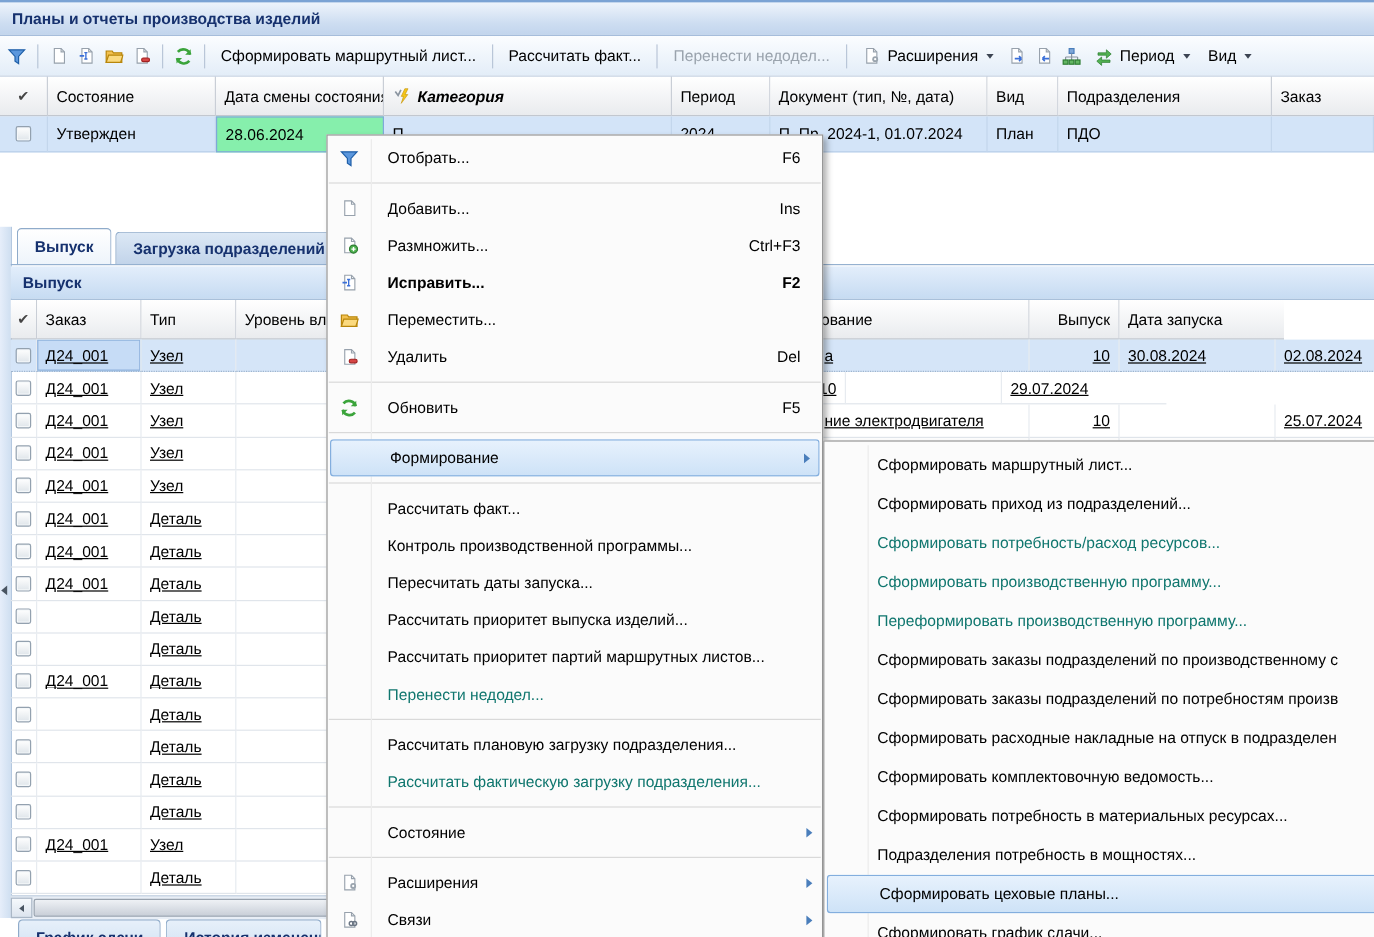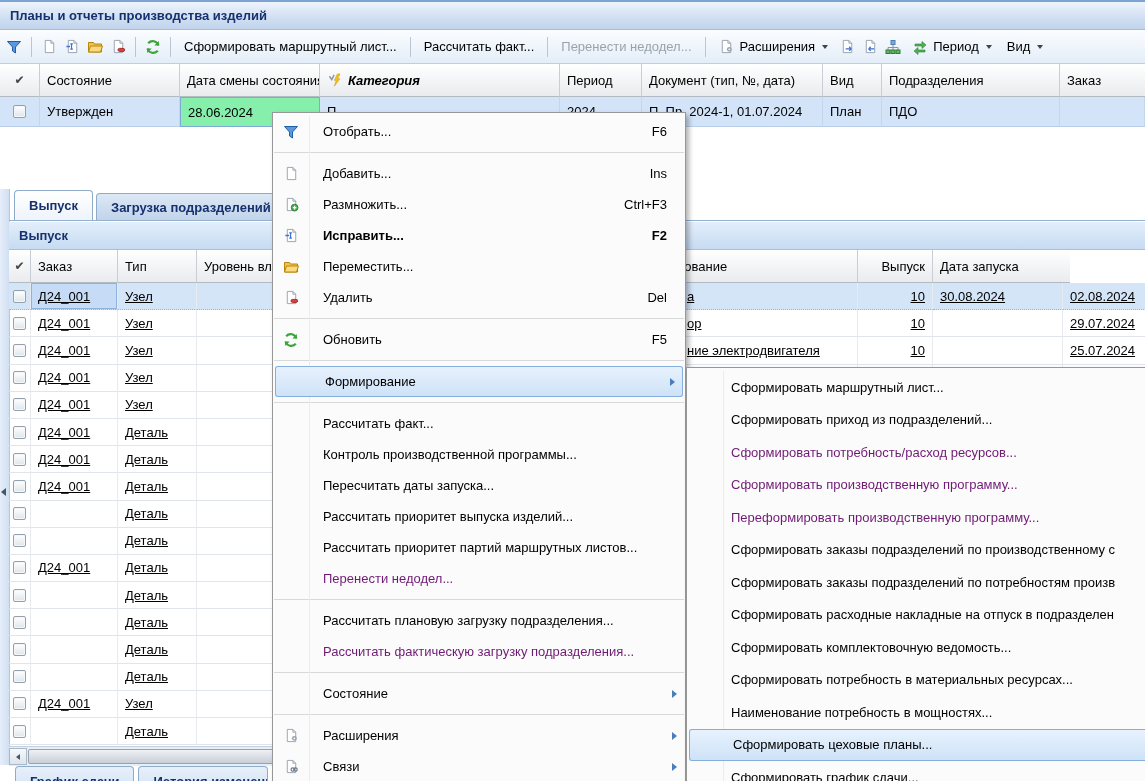--- a/index.html
+++ b/index.html
@@ -75,21 +75,21 @@
   .cmenu{left:272px;top:112px;width:414px;height:720px;}
   .smenu{left:686px;top:367px;width:562px;height:460px;}
   .menu .iline{position:absolute;left:36px;top:3px;bottom:3px;width:1px;background:#ececec;}
   .mi{position:relative;height:31px;display:flex;align-items:center;box-sizing:border-box;padding-right:10px;}
   .smenu .mi{height:32.5px;}
   .mi .mico{position:absolute;left:9px;width:18px;display:flex;justify-content:center;}
   .mi .mlabel{margin-left:50px;white-space:nowrap;overflow:hidden;}
   .smenu .mi .mlabel{margin-left:44px;}
   .mi .mshort{margin-left:auto;padding-right:8px;white-space:nowrap;}
   .mi.bold .mlabel,.mi.bold .mshort{font-weight:bold;}
-  .mi.dis .mlabel{color:#701a75;}
+  .mi.dis .mlabel{color:#0f766e;}
   .mi.hl{background:linear-gradient(#e8f2fd,#cde2f7);box-shadow:inset 0 0 0 1px #83aede;border-radius:3px;margin:0 2px;padding-right:8px;}
   .marrow{position:absolute;right:8px;width:0;height:0;border-left:5px solid #4a7ebb;border-top:4px solid transparent;border-bottom:4px solid transparent;}
   .msep{height:1px;background:#d9d9d9;margin:5px 1px;}
 </style>
 </head>
 <body>
 
 <div class="app">
 
   <div class="abs titlebar">
@@ -279,23 +279,20 @@
         <span class="dc b7">30.08.2024</span>
         <span class="dc b8">02.08.2024</span>
       </div>
     <div class="r brow">
         <span class="dc b1">
           <span class="chk"></span>
         </span>
         <span class="dc b2">Д24_001</span>
         <span class="dc b3">Узел</span>
         <span class="dc b4"></span>
-        <span class="dc b5">
-          <span class="frag">ор</span>
-        </span>
         <span class="dc b6">10</span>
         <span class="dc b7"></span>
         <span class="dc b8">29.07.2024</span>
       </div>
     <div class="r brow">
         <span class="dc b1">
           <span class="chk"></span>
         </span>
         <span class="dc b2">Д24_001</span>
         <span class="dc b3">Узел</span>
@@ -662,21 +659,21 @@
     <div class="mi">
         <span class="mlabel">Сформировать расходные накладные на отпуск в подразделен</span>
       </div>
     <div class="mi">
         <span class="mlabel">Сформировать комплектовочную ведомость...</span>
       </div>
     <div class="mi">
         <span class="mlabel">Сформировать потребность в материальных ресурсах...</span>
       </div>
     <div class="mi">
-        <span class="mlabel">Наименование потребность в мощностях...</span>
+        <span class="mlabel">Подразделения потребность в мощностях...</span>
       </div>
     <div class="mi hl">
         <span class="mlabel">Сформировать цеховые планы...</span>
       </div>
     <div class="mi">
         <span class="mlabel">Сформировать график сдачи...</span>
       </div>
   </div>
 
 </div>

